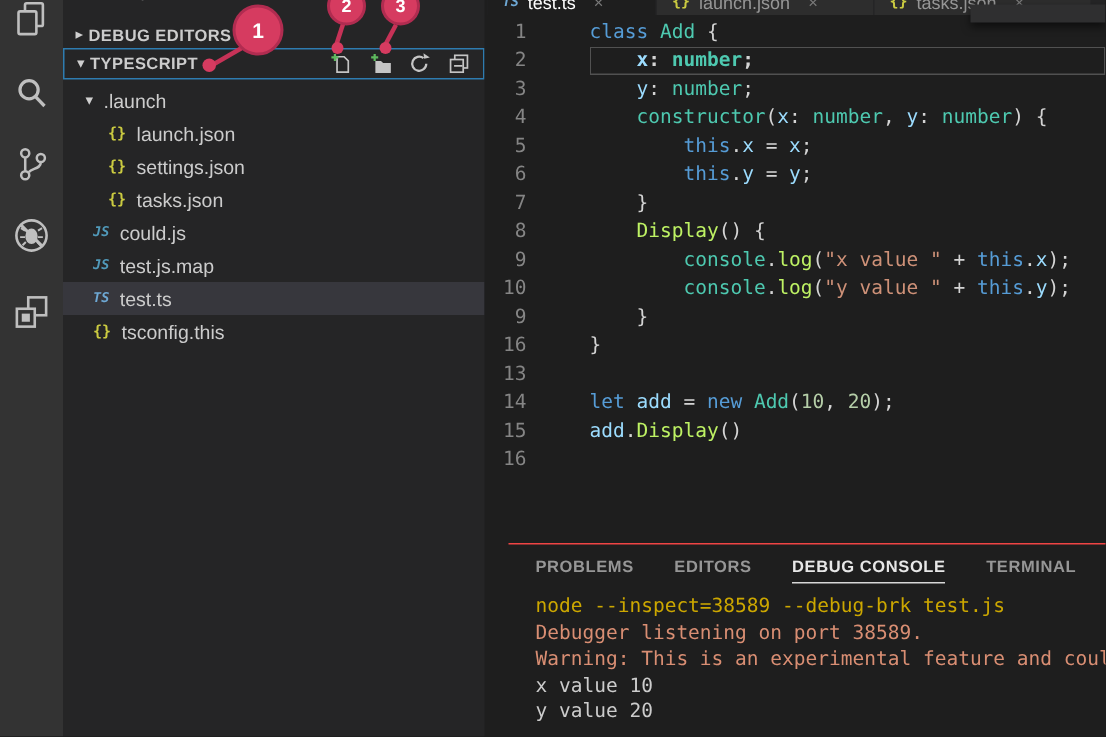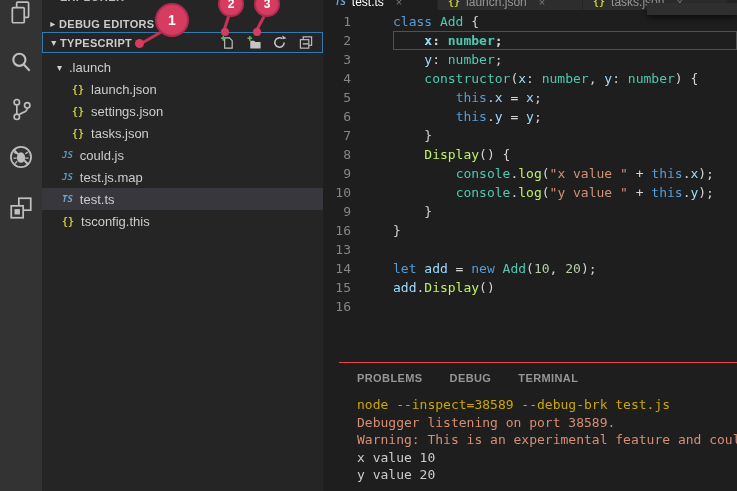--- a/index.html
+++ b/index.html
@@ -224,21 +224,22 @@
         <div class="cline"><span class="ln">16</span><span class="lc"><span class="tk-pl">}</span></span></div>
         <div class="cline"><span class="ln">13</span><span class="lc"></span></div>
         <div class="cline"><span class="ln">14</span><span class="lc"><span class="tk-kw">let</span><span class="tk-pl"> </span><span class="tk-var">add</span><span class="tk-pl"> = </span><span class="tk-kw">new</span><span class="tk-pl"> </span><span class="tk-ty">Add</span><span class="tk-pl">(</span><span class="tk-num">10</span><span class="tk-pl">, </span><span class="tk-num">20</span><span class="tk-pl">);</span></span></div>
         <div class="cline"><span class="ln">15</span><span class="lc"><span class="tk-var">add</span><span class="tk-pl">.</span><span class="tk-fn">Display</span><span class="tk-pl">()</span></span></div>
         <div class="cline"><span class="ln">16</span><span class="lc"></span></div>
       </div>
 
     <div class="panel">
       <div class="panel-tabs" id="panel-tabs">
           <div class="ptab">PROBLEMS</div>
-          <div class="ptab">DEBUG</div>
+          <div class="ptab">EDITORS</div>
+          <div class="ptab active">DEBUG CONSOLE</div>
           <div class="ptab">TERMINAL</div>
         </div>
       <div class="console" id="console"><div style="color: rgb(204, 167, 0);">node --inspect=38589 --debug-brk test.js</div><div style="color: rgb(217, 142, 115);">Debugger listening on port 38589.</div><div style="color: rgb(217, 142, 115);">Warning: This is an experimental feature and could c</div><div style="color: rgb(204, 204, 204);">x value 10</div><div style="color: rgb(204, 204, 204);">y value 20</div></div>
     </div>
   </div>
 
   <div class="badge" style="left:155px; top:3px; width:34px; height:34px; font-size:14px;">1</div>
   <div class="badge-line" style="left:143px; top:41px; width:23px; transform:rotate(-30deg);"></div>
   <div class="badge-dot" style="left:135px; top:39px; width:9px; height:9px;"></div>
 

